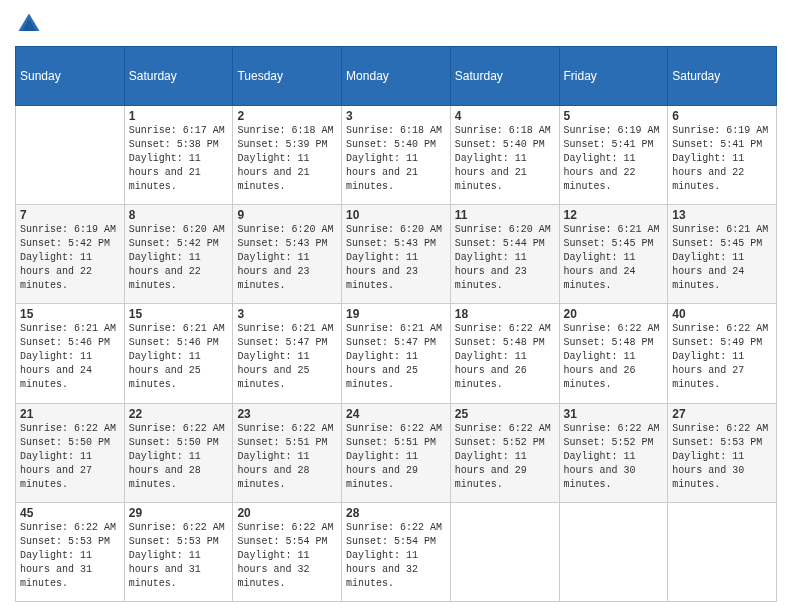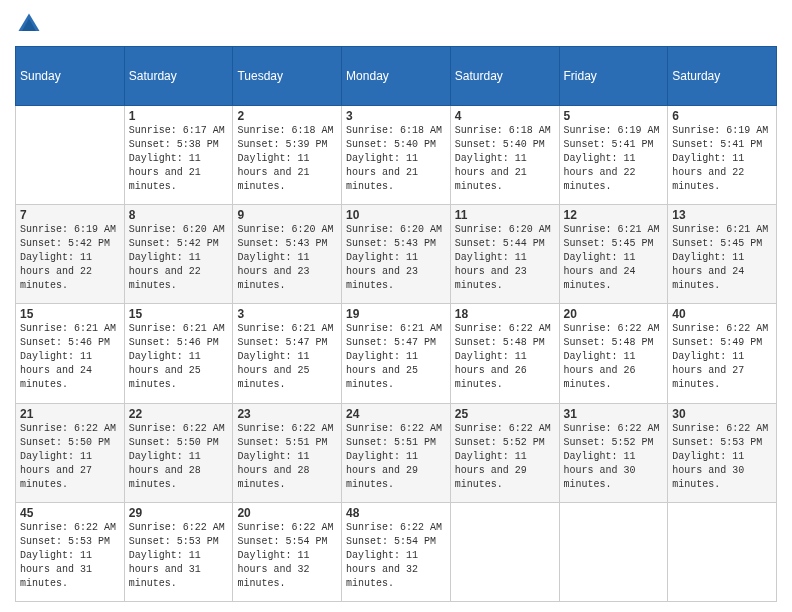--- a/index.html
+++ b/index.html
@@ -236,39 +236,39 @@
           </td>
           <td>
             <span class="day-number">25</span>
             <div class="day-info">Sunrise: 6:22 AM<br>Sunset: 5:52 PM<br>Daylight: 11 hours and 29 minutes.</div>
           </td>
           <td>
             <span class="day-number">31</span>
             <div class="day-info">Sunrise: 6:22 AM<br>Sunset: 5:52 PM<br>Daylight: 11 hours and 30 minutes.</div>
           </td>
           <td>
-            <span class="day-number">30</span>
+            <span class="day-number">27</span>
             <div class="day-info">Sunrise: 6:22 AM<br>Sunset: 5:53 PM<br>Daylight: 11 hours and 30 minutes.</div>
           </td>
         </tr>
         <tr>
           <td>
             <span class="day-number">45</span>
             <div class="day-info">Sunrise: 6:22 AM<br>Sunset: 5:53 PM<br>Daylight: 11 hours and 31 minutes.</div>
           </td>
           <td>
             <span class="day-number">29</span>
             <div class="day-info">Sunrise: 6:22 AM<br>Sunset: 5:53 PM<br>Daylight: 11 hours and 31 minutes.</div>
           </td>
           <td>
             <span class="day-number">20</span>
             <div class="day-info">Sunrise: 6:22 AM<br>Sunset: 5:54 PM<br>Daylight: 11 hours and 32 minutes.</div>
           </td>
           <td>
-            <span class="day-number">48</span>
+            <span class="day-number">28</span>
             <div class="day-info">Sunrise: 6:22 AM<br>Sunset: 5:54 PM<br>Daylight: 11 hours and 32 minutes.</div>
           </td>
           <td class="empty-cell"></td>
           <td class="empty-cell"></td>
           <td class="empty-cell"></td>
         </tr>
       </tbody>
   </table>
 </div>
 

